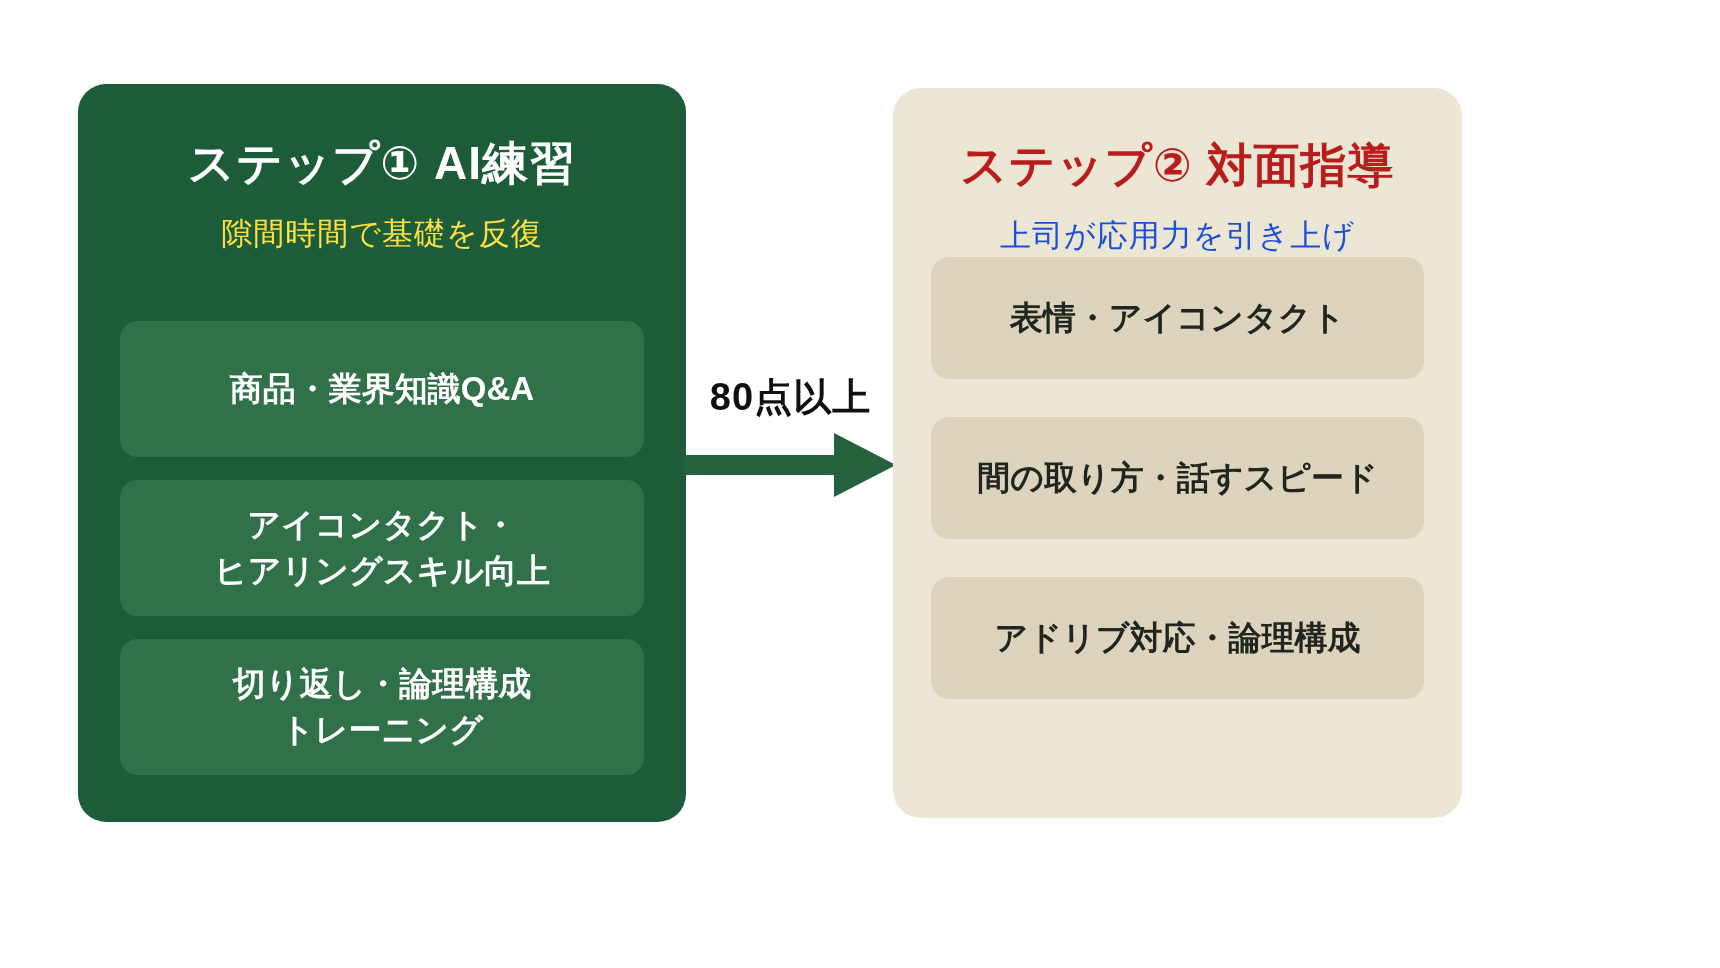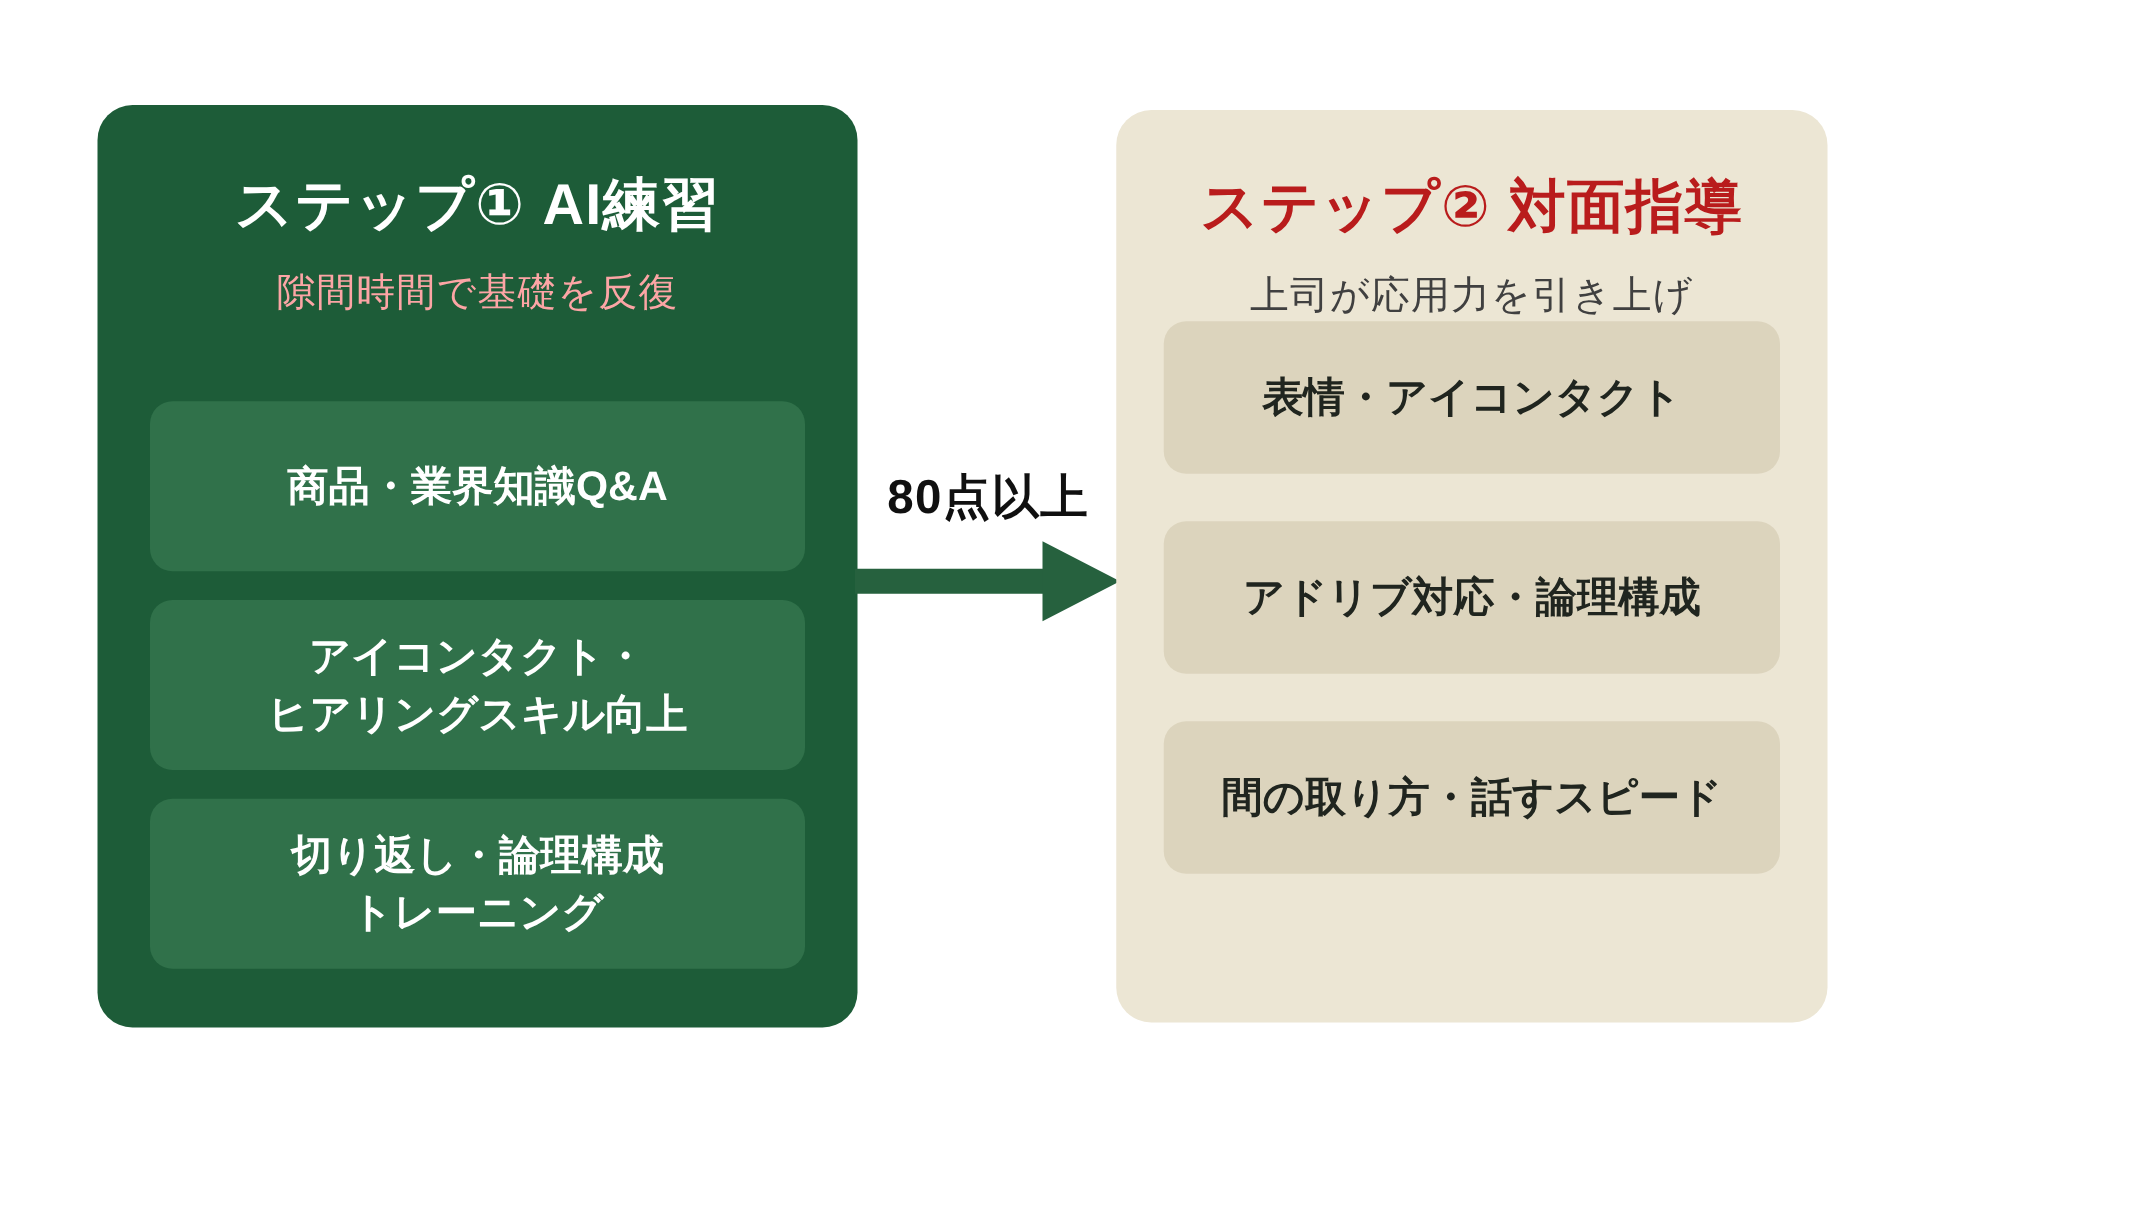--- a/index.html
+++ b/index.html
@@ -49,22 +49,22 @@
     }
     .panel-step1 .title { color: #ffffff; }
     .panel-step2 .title { color: #b91c1c; }
 
     .subtitle {
       font-size: 31px;
       margin-top: 22px;
       text-align: center;
       letter-spacing: 1px;
     }
-    .panel-step1 .subtitle { color: #fca5a5; font-family: Liberation Serif, serif; }
-    .panel-step2 .subtitle { color: #404040; }
+    .panel-step1 .subtitle { color: #fde047; font-family: Liberation Serif, serif; }
+    .panel-step2 .subtitle { color: #1d4ed8; }
 
     .items {
       display: flex;
       flex-direction: column;
       width: 100%;
     }
     .panel-step1 .items { gap: 23px; margin-top: 66px; }
     .panel-step2 .items { gap: 38px; }
 
     .item {
@@ -133,18 +133,18 @@
   <svg class="arrow" viewBox="0 0 212 92" xmlns="http://www.w3.org/2000/svg">
     <rect x="0" y="36" width="152" height="20" fill="#26613e"></rect>
     <polygon points="150,14 212,46 150,78" fill="#26613e"></polygon>
   </svg>
 
   <div class="panel panel-step2">
     <div class="title">ステップ② 対面指導</div>
     <div class="subtitle">上司が応用力を引き上げ</div>
     <div class="items">
       <div class="item">表情・アイコンタクト</div>
+      <div class="item">間の取り方・話すスピード</div>
       <div class="item">アドリブ対応・論理構成</div>
-      <div class="item">間の取り方・話すスピード</div>
     </div>
   </div>
 
 </div>
 
 </body></html>

